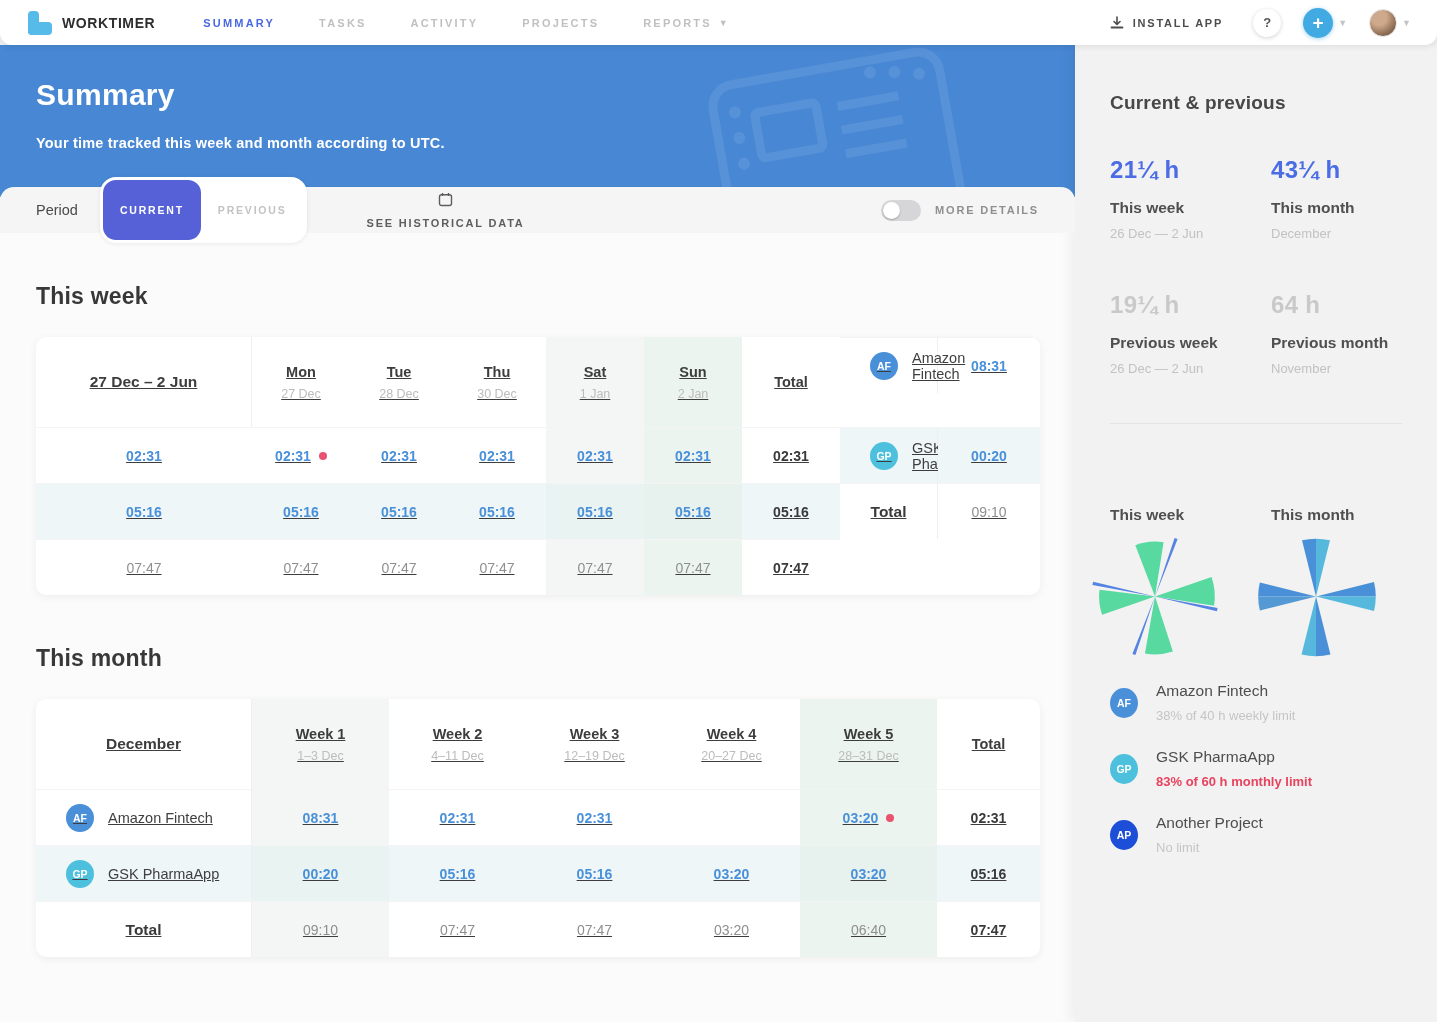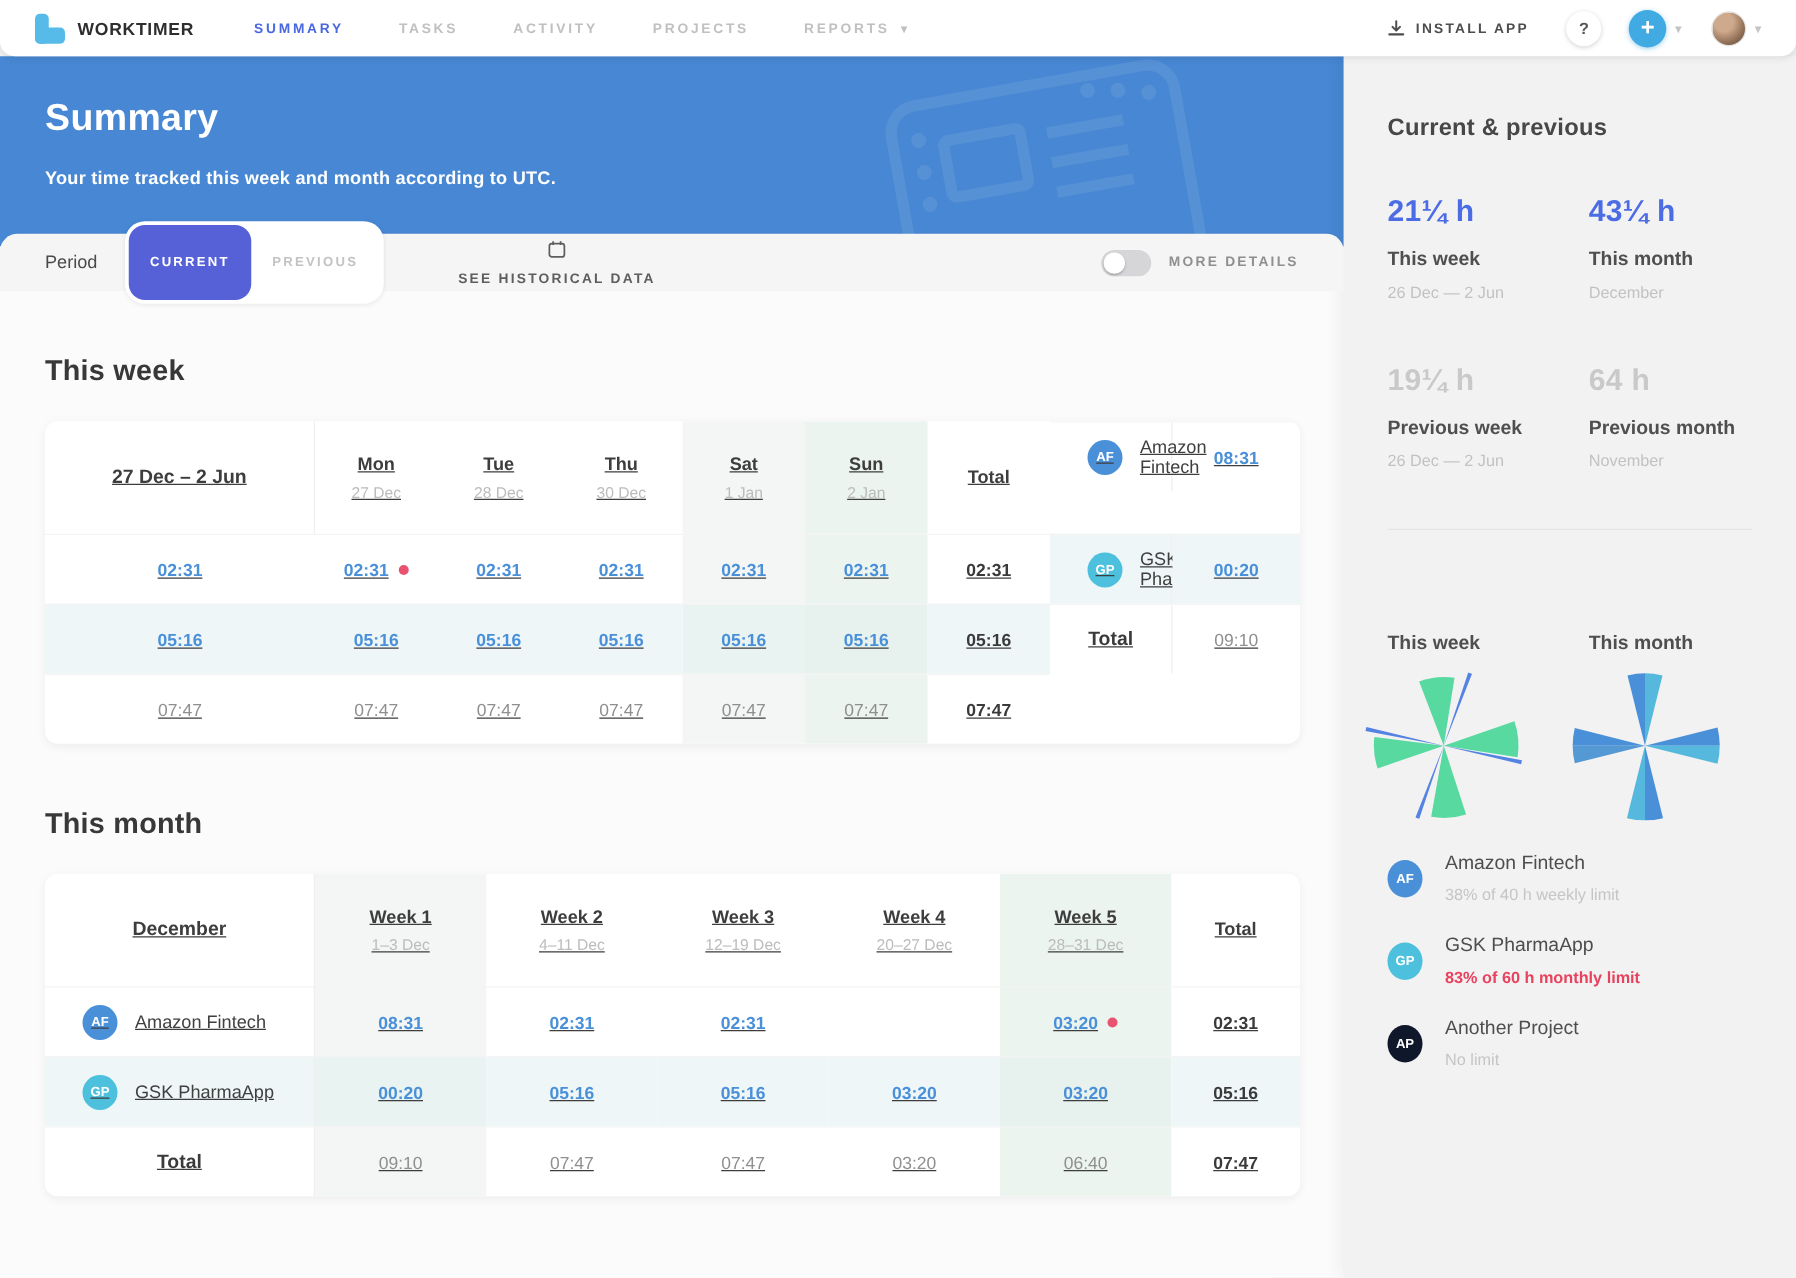--- a/index.html
+++ b/index.html
@@ -557,21 +557,21 @@
           </div>
         </div>
         <div class="proj-row">
           <span class="proj-avatar" style="background:#4cc0dc">GP</span>
           <div>
             <div class="proj-title">GSK PharmaApp</div>
             <div class="proj-sub alert">83% of 60 h monthly limit</div>
           </div>
         </div>
         <div class="proj-row">
-          <span class="proj-avatar" style="background:#0f172a">AP</span>
+          <span class="proj-avatar" style="background:#1d4ed8">AP</span>
           <div>
             <div class="proj-title">Another Project</div>
             <div class="proj-sub">No limit</div>
           </div>
         </div>
       </div>
     </section>
   </aside>
 </div>
 

